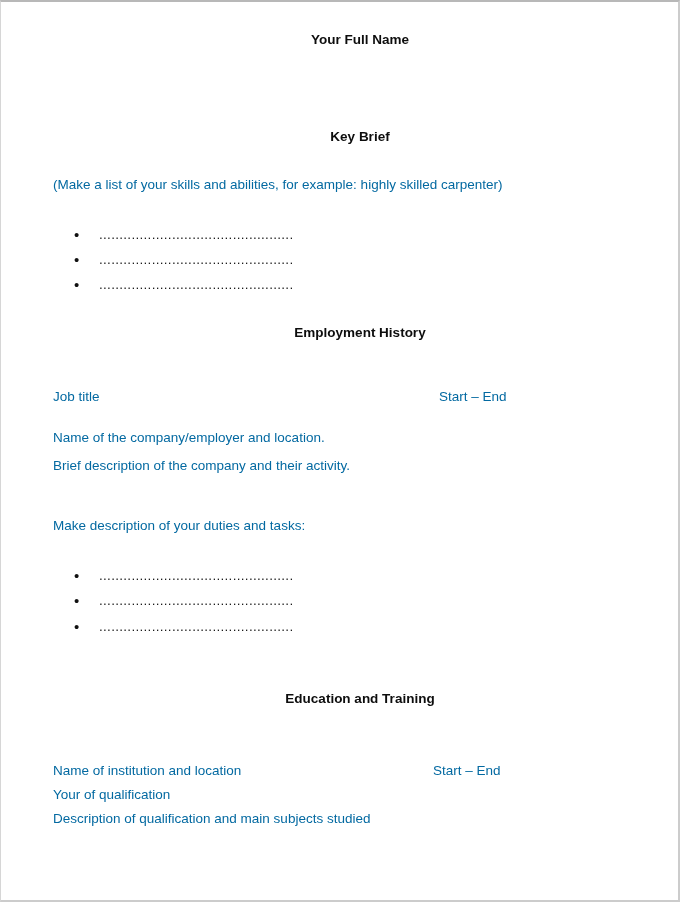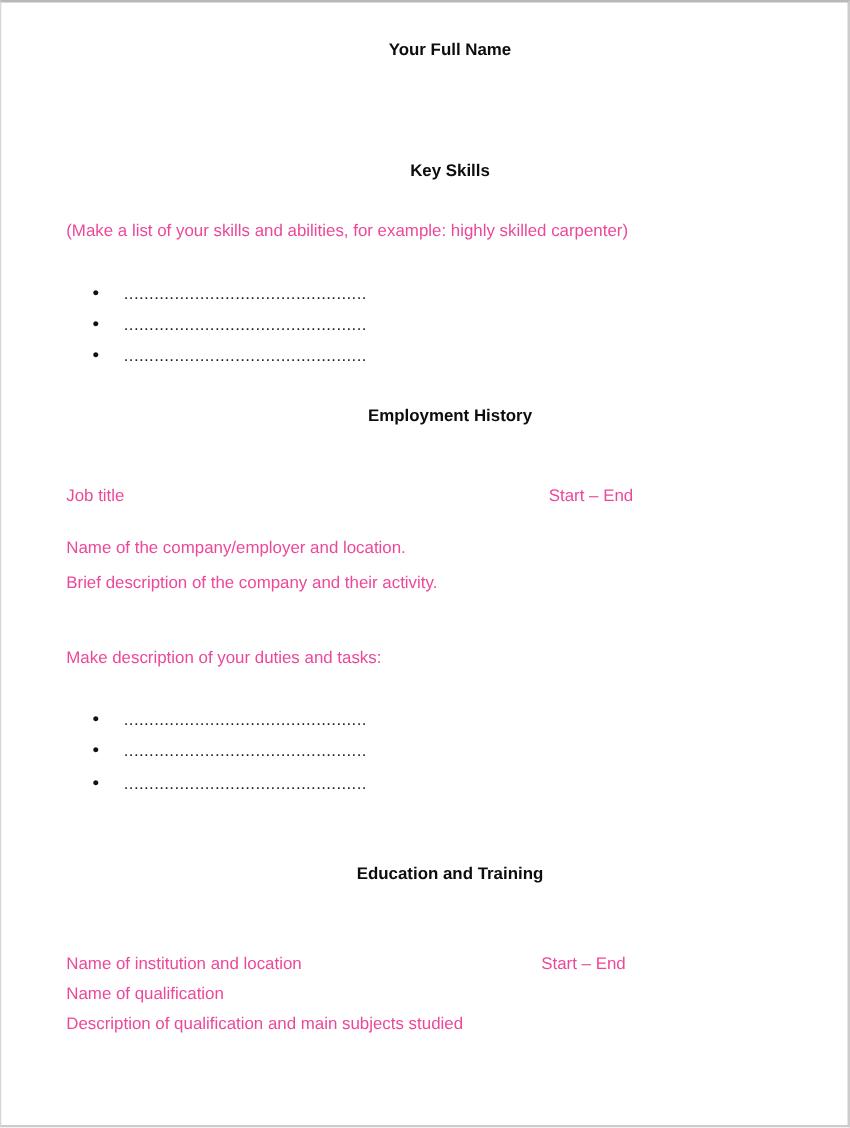--- a/index.html
+++ b/index.html
@@ -16,21 +16,21 @@
     font-family: "Liberation Sans", sans-serif;
     color: #262626;
     overflow: hidden;
   }
   .line {
     position: absolute;
     height: 18px;
     line-height: 18px;
     font-size: 13.5px;
     white-space: nowrap;
-    color: #ec4899;
+    color: #0369a1;
   }
   .heading {
     position: absolute;
     left: 359px;
     transform: translateX(-50%);
     height: 18px;
     line-height: 18px;
     font-size: 13.5px;
     font-weight: bold;
     white-space: nowrap;
@@ -57,21 +57,21 @@
     color: #1c1c1c;
   }
 </style>
 </head>
 <body>
 
 <div class="page">
 
   <div class="heading" style="top:29px">Your Full Name</div>
 
-  <div class="heading" style="top:126px">Key Skills</div>
+  <div class="heading" style="top:126px">Key Brief</div>
   <div class="line" style="top:174px; left:52px">(Make a list of your skills and abilities, for example: highly skilled carpenter)</div>
 
   <div class="bullet-item" style="top:224px">
     <span class="bullet-marker">•</span><span class="dots">................................................</span>
   </div>
   <div class="bullet-item" style="top:249px">
     <span class="bullet-marker">•</span><span class="dots">................................................</span>
   </div>
   <div class="bullet-item" style="top:274px">
     <span class="bullet-marker">•</span><span class="dots">................................................</span>
@@ -94,16 +94,16 @@
   </div>
   <div class="bullet-item" style="top:616px">
     <span class="bullet-marker">•</span><span class="dots">................................................</span>
   </div>
 
   <div class="heading" style="top:688px">Education and Training</div>
 
   <div class="line" style="top:760px; left:52px">Name of institution and location</div>
   <div class="line" style="top:760px; left:432px">Start – End</div>
 
-  <div class="line" style="top:784px; left:52px">Name of qualification</div>
+  <div class="line" style="top:784px; left:52px">Your of qualification</div>
   <div class="line" style="top:808px; left:52px">Description of qualification and main subjects studied</div>
 
 </div>
 
 </body></html>

